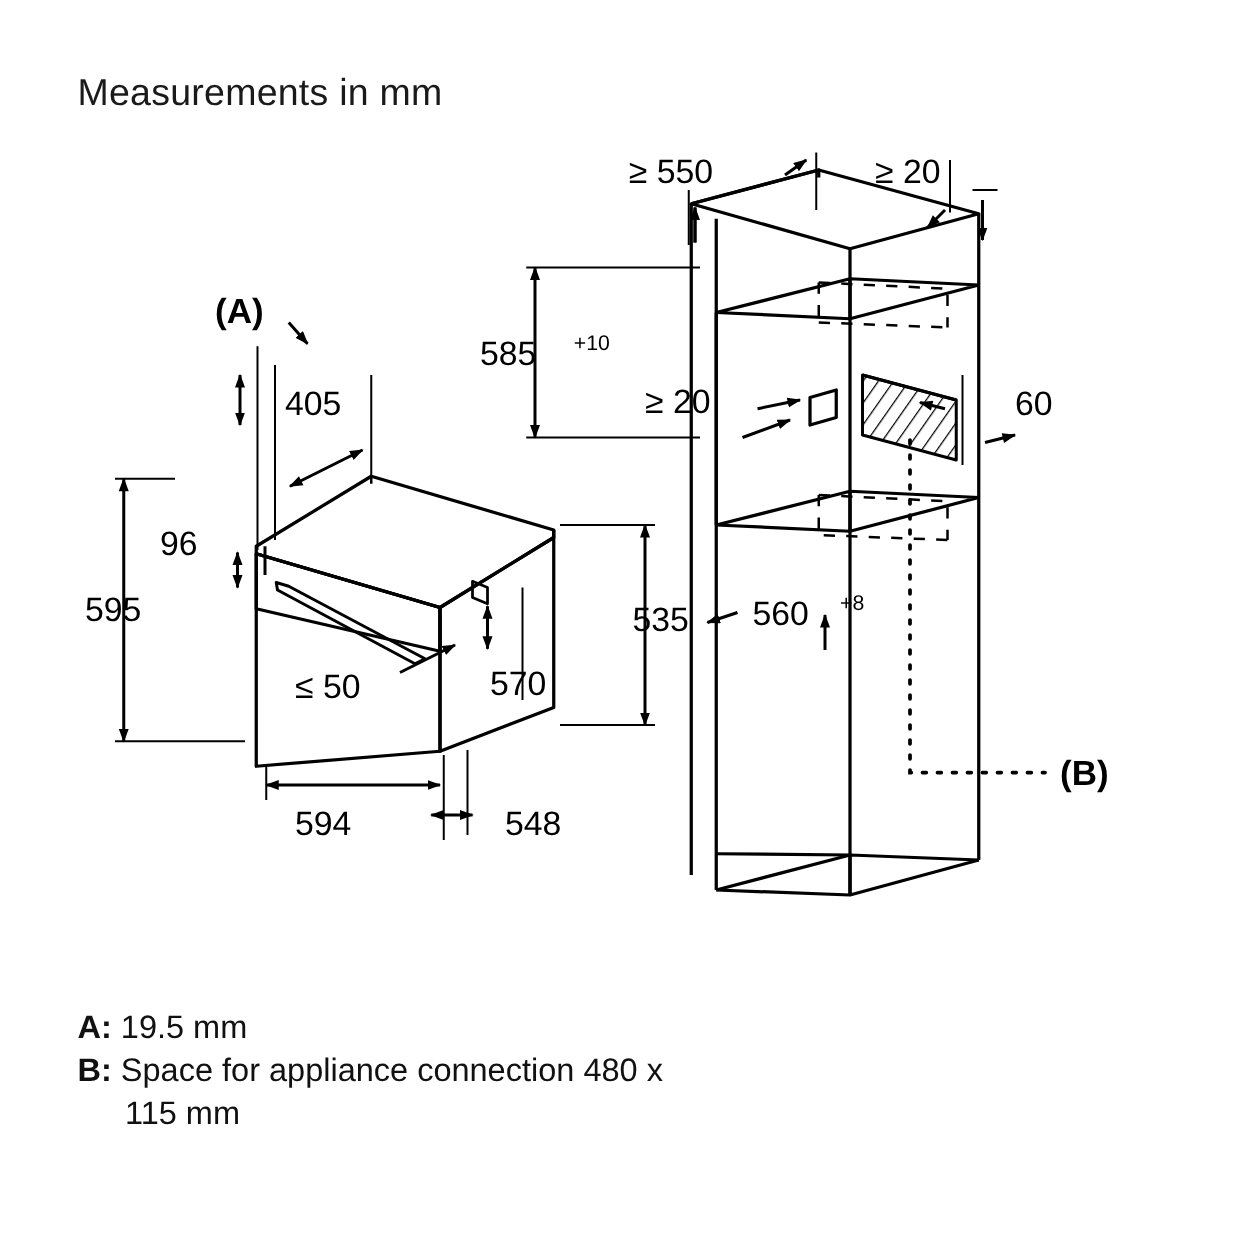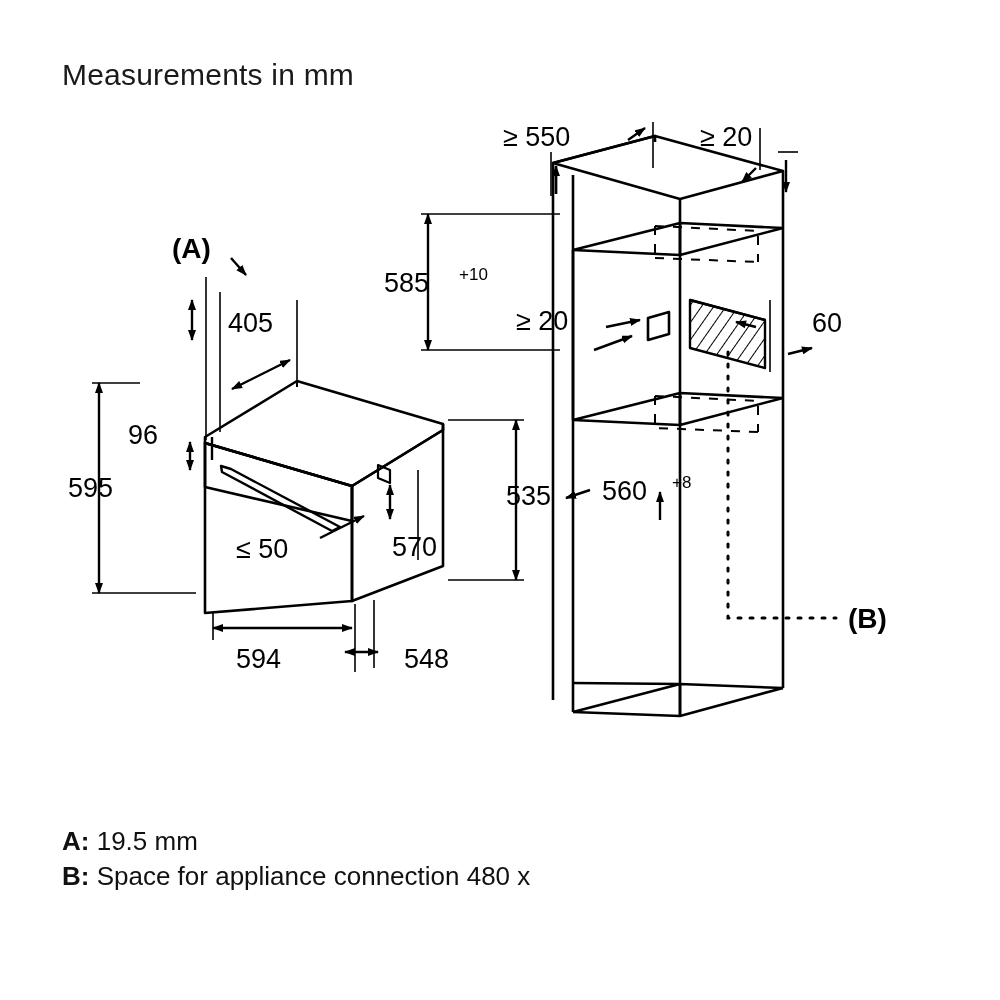--- a/index.html
+++ b/index.html
@@ -32,21 +32,21 @@
   svg.diagram {
     position: absolute;
     left: 0;
     top: 0;
     width: 1000px;
     height: 1000px;
   }
   .legend {
     position: absolute;
     left: 62px;
-    top: 824px;
+    top: 804px;
     width: 880px;
     font-size: 26px;
     line-height: 1.33;
     color: #111111;
   }
   .legend .row {
     display: block;
     white-space: normal;
   }
   .legend .key {
@@ -259,16 +259,17 @@
   </svg>
 
   <div class="legend">
     <span class="row">
       <span class="key">A:</span>
       <span>19.5 mm</span>
     </span>
     <span class="row">
       <span class="key">B:</span>
       <span>Space for appliance connection 480 x</span>
+      <span class="indent">115 mm</span>
     </span>
   </div>
 
 </div>
 
 </body></html>

